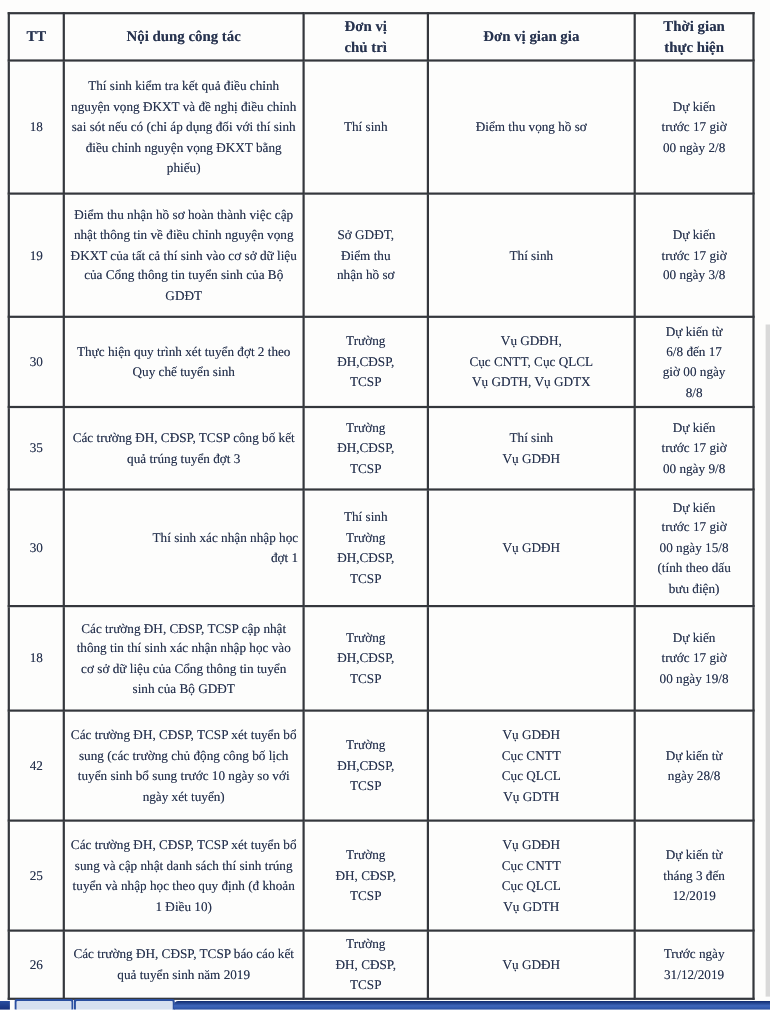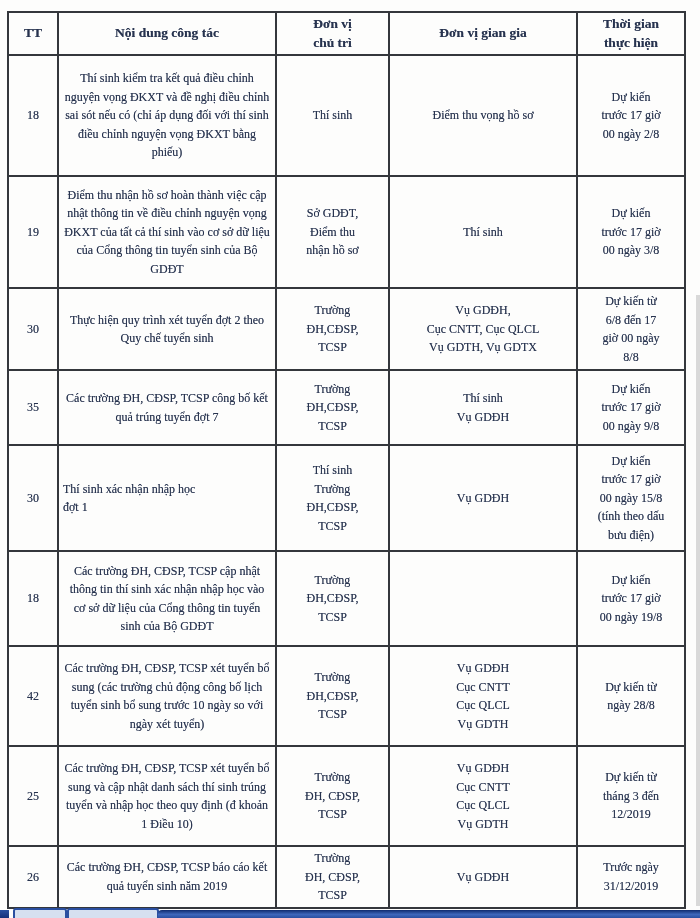--- a/index.html
+++ b/index.html
@@ -117,33 +117,33 @@
       <td>Vụ GDĐH,
 Cục CNTT, Cục QLCL
 Vụ GDTH, Vụ GDTX</td>
       <td>Dự kiến từ
 6/8 đến 17
 giờ 00 ngày
 8/8</td>
     </tr>
     <tr style="height:75px">
       <td class="c-tt">35</td>
-      <td class="c-content">Các trường ĐH, CĐSP, TCSP công bố kết quả trúng tuyển đợt 7</td>
+      <td class="c-content">Các trường ĐH, CĐSP, TCSP công bố kết quả trúng tuyển đợt 3</td>
       <td>Trường
 ĐH,CĐSP,
 TCSP</td>
       <td>Thí sinh
 Vụ GDĐH</td>
       <td>Dự kiến
 trước 17 giờ
 00 ngày 9/8</td>
     </tr>
     <tr style="height:106px">
       <td class="c-tt">30</td>
-      <td class="c-content" style="text-align:left">Thí sinh xác nhận nhập học
+      <td class="c-content" style="text-align:right">Thí sinh xác nhận nhập học
 đợt 1</td>
       <td>Thí sinh
 Trường
 ĐH,CĐSP,
 TCSP</td>
       <td>Vụ GDĐH</td>
       <td>Dự kiến
 trước 17 giờ
 00 ngày 15/8
 (tính theo dấu

